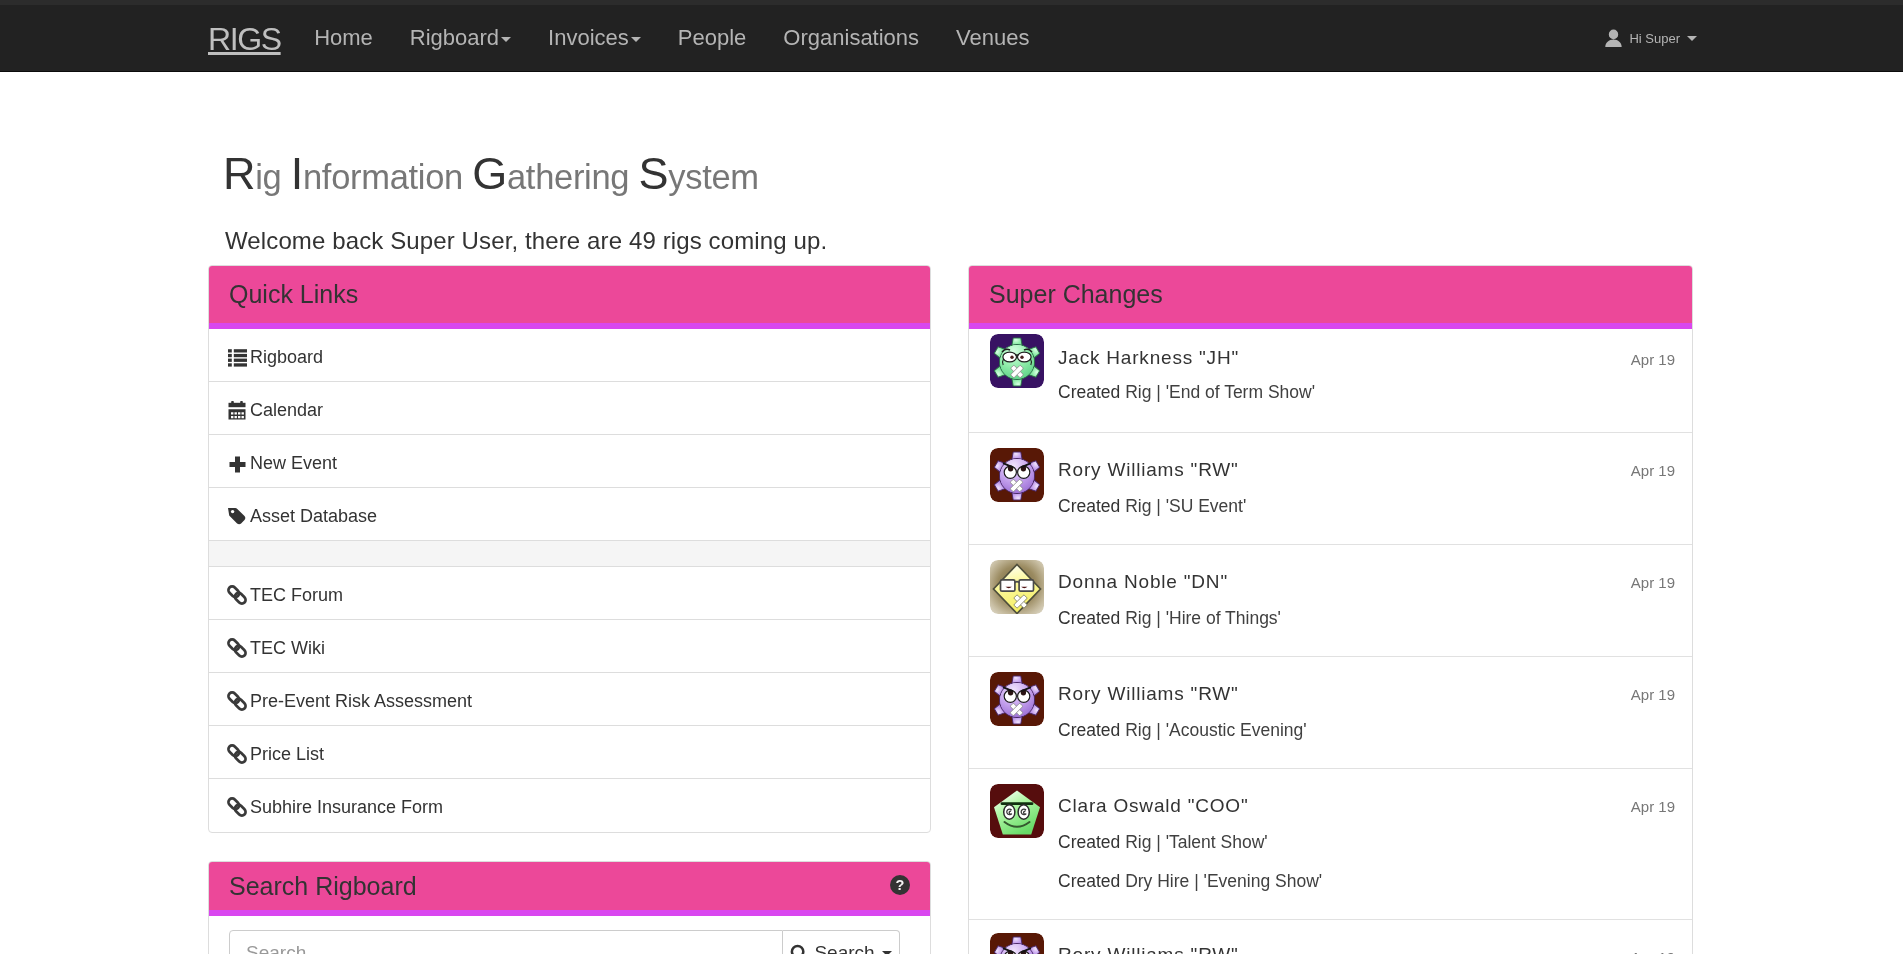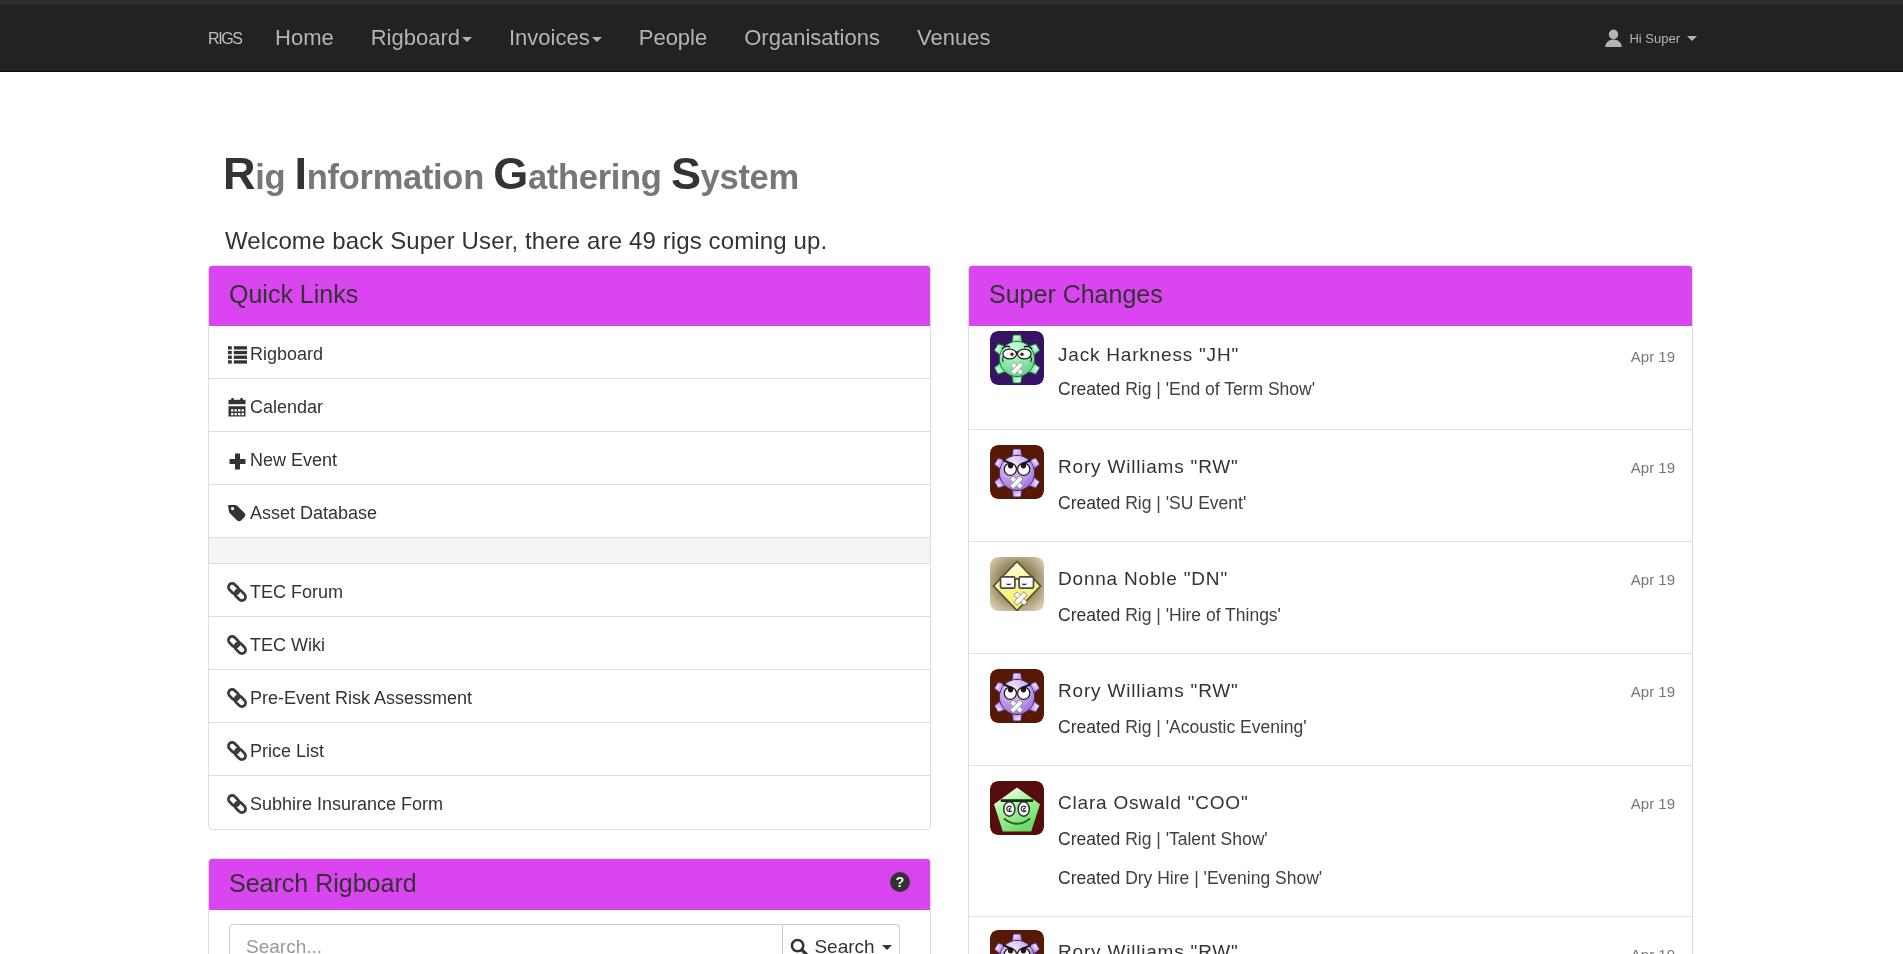--- a/index.html
+++ b/index.html
@@ -23,26 +23,27 @@
 .container {
   width: 1485px;
   margin-left: 208px;
 }
 .nav-inner {
   display: flex;
   align-items: center;
   height: 66px;
 }
 .brand {
-  font-size: 16px;
+  font-size: 32px;
   color: #bfbfbf;
   letter-spacing: -1.4px;
   padding-right: 15px;
   position: relative;
   top: 1px;
+  text-decoration: underline;
 }
 .navlinks { display: flex; list-style: none; }
 .navlinks a {
   display: block;
   padding: 0 18.5px;
   color: #b4b4b4;
   font-size: 22px;
 }
 .caret {
   display: inline-block;
@@ -62,21 +63,21 @@
   align-items: center;
 }
 .usericon { margin-right: 7px; }
 
 .pagehead {
   margin-top: 76px;
   padding-left: 15px;
 }
 h1.rigs {
   font-size: 34.5px;
-  font-weight: bold;
+  font-weight: normal;
   color: #777;
   letter-spacing: -0.3px;
 }
 h1.rigs .cap {
   font-size: 45px;
   color: #333;
 }
 .welcome {
   font-size: 24px;
   color: #333;
@@ -90,22 +91,22 @@
   margin-top: 10.5px;
 }
 .col-l { width: 723px; margin-right: 37px; }
 .col-r { width: 725px; }
 .panel {
   border: 1px solid #ddd;
   border-radius: 4px;
   background: #fff;
 }
 .panel-heading {
-  background: #d946ef;
-  border-bottom: 3px solid #d946ef;
+  background: #ec4899;
+  border-bottom: 6px solid #d946ef;
   border-radius: 3px 3px 0 0;
   padding: 14px 20px;
   font-size: 25px;
   color: #333;
   line-height: 29px;
 }
 
 .qlist { list-style: none; }
 .qlist li {
   border-bottom: 1px solid #ddd;

